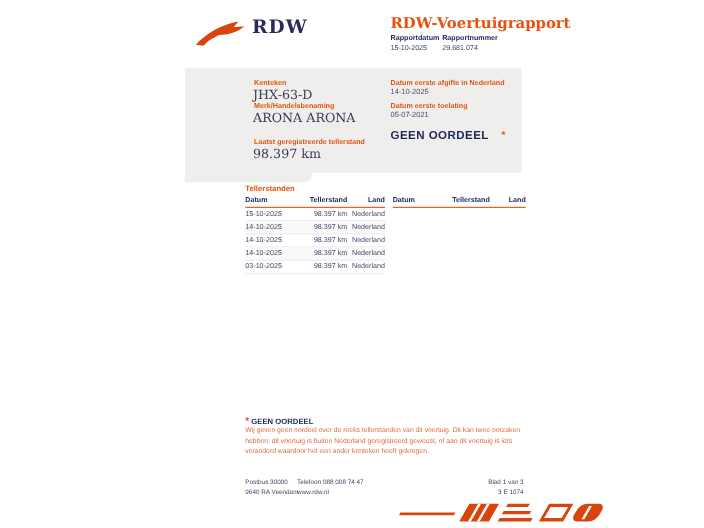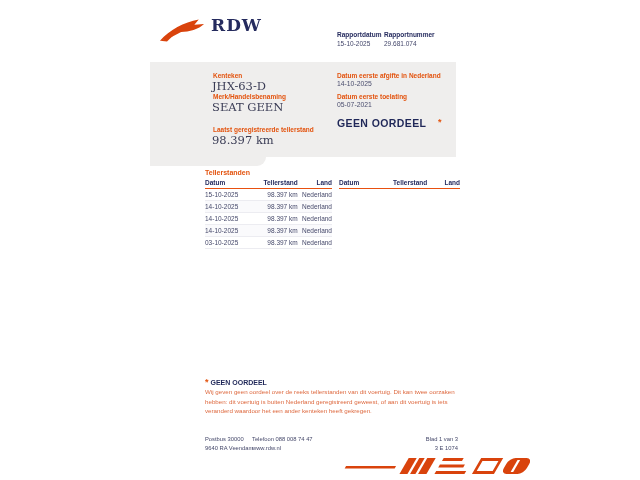--- a/index.html
+++ b/index.html
@@ -1,18 +1,18 @@
 <!DOCTYPE html>
 <html><head>
 <meta charset="utf-8">
 <style>
   html,body{margin:0;padding:0;background:#fff;}
   .page{
     position:relative;width:604px;height:480px;background:#ffffff;
-    font-family:"Liberation Sans", sans-serif;overflow:hidden;
+    font-family:"Liberation Sans", sans-serif;overflow:hidden;margin-left:18px;
   }
   .abs{position:absolute;}
 
   
   .logo-text{font-family:"DejaVu Serif", serif;font-weight:bold;font-size:17px;color:#252b5e;letter-spacing:1px;}
   .doc-title{font-family:"DejaVu Serif", serif;font-weight:bold;font-size:13.5px;color:#e8500f;}
   .meta-label{font-size:6.5px;font-weight:bold;color:#252b5e;}
   .meta-value{font-size:6.5px;color:#43466a;}
 
   
@@ -50,33 +50,34 @@
 <div class="page">
 
   <div class="abs" style="left:158px;top:16px;width:48px;height:30px;">
     <svg width="48" height="30" viewBox="0 0 52 34">
       <path d="M1 28 C 12 16, 28 7, 45 4 L 40 10 L 51 9 C 45 15, 34 18, 25 18 L 12 25 Z" fill="#d9430c"></path>
       <path d="M1 28 L 16 22 L 9 29 Z" fill="#d9430c"></path>
     </svg>
   </div>
   <div class="abs logo-text" style="left:211px;top:15px;">RDW</div>
 
+  <div class="abs doc-title" style="left:337px;top:13px;">RDW-Voertuigrapport</div>
   <div class="abs meta-label" style="left:337px;top:31px;">Rapportdatum</div>
   <div class="abs meta-label" style="left:384px;top:31px;">Rapportnummer</div>
   <div class="abs meta-value" style="left:337px;top:40px;">15-10-2025</div>
   <div class="abs meta-value" style="left:384px;top:40px;">29.681.074</div>
 
   <div class="abs card"></div>
   <div class="abs card-notch"></div>
 
   <div class="abs lbl" style="left:213px;top:72px;">Kenteken</div>
   <div class="abs val-serif" style="left:212px;top:79px;">JHX-63-D</div>
 
   <div class="abs lbl" style="left:213px;top:93px;">Merk/Handelsbenaming</div>
-  <div class="abs val-serif" style="left:212px;top:100px;">SEAT GEEN</div>
+  <div class="abs val-serif" style="left:212px;top:100px;">ARONA ARONA</div>
 
   <div class="abs lbl" style="left:213px;top:126px;">Laatst geregistreerde tellerstand</div>
   <div class="abs val-serif" style="left:212px;top:133px;">98.397 km</div>
 
   <div class="abs lbl" style="left:337px;top:72px;">Datum eerste afgifte in Nederland</div>
   <div class="abs val-small" style="left:337px;top:80px;">14-10-2025</div>
 
   <div class="abs lbl" style="left:337px;top:93px;">Datum eerste toelating</div>
   <div class="abs val-small" style="left:337px;top:101px;">05-07-2021</div>
 

